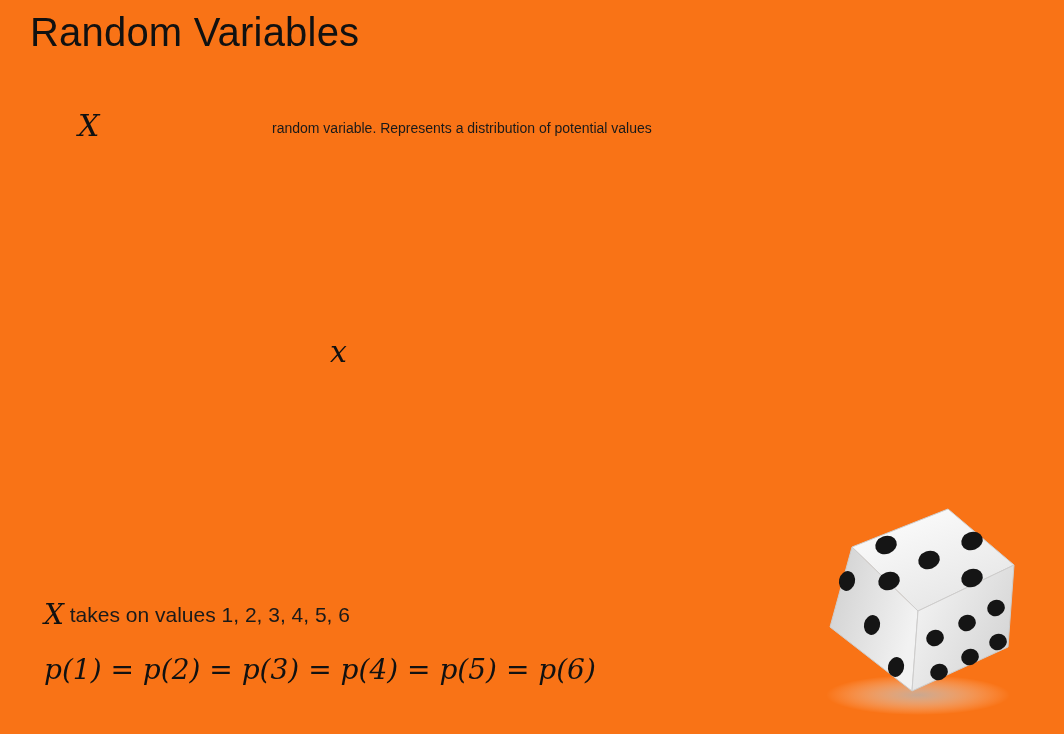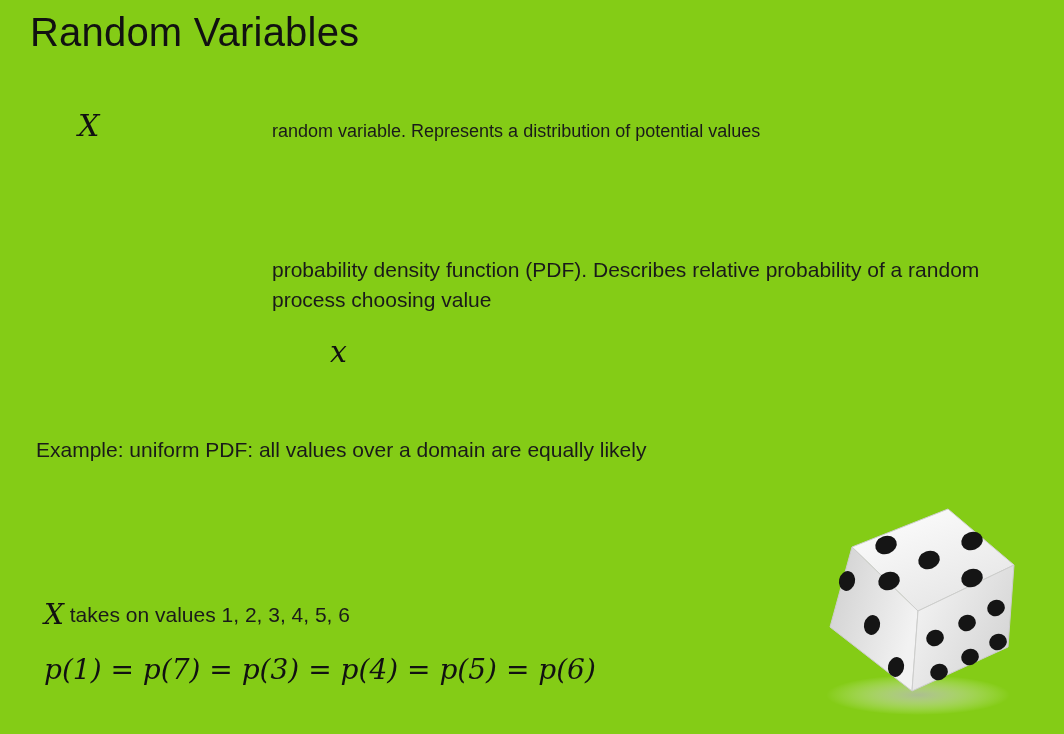--- a/index.html
+++ b/index.html
@@ -11,21 +11,21 @@
     width: 1064px;
     height: 734px;
     position: relative;
     overflow: hidden;
     font-family: "Liberation Sans", sans-serif;
     color: #1a1a1a;
   }
   .slide {
     position: absolute;
     inset: 0;
-    background: #84cc16;
+    background: #f97316;
   }
   .title {
     position: absolute;
     left: 30px;
     top: 8px;
     font-size: 40px;
     font-weight: 400;
     letter-spacing: 0.2px;
     color: #111111;
     line-height: 1.2;
@@ -43,21 +43,21 @@
     position: absolute;
     left: 78px;
     top: 108px;
     font-size: 30px;
   }
   .desc-1 {
     position: absolute;
     left: 272px;
     top: 118px;
     width: 750px;
-    font-size: 18px;
+    font-size: 14px;
     line-height: 1.45;
     color: #1a1a1a;
   }
 
   
   .sym-xp {
     position: absolute;
     left: 72px;
     top: 245px;
     font-size: 30px;
@@ -128,31 +128,29 @@
 </head>
 <body>
 
 <div class="slide">
 
   <div class="title">Random Variables</div>
 
   <div class="sym-x math">X</div>
   <div class="desc-1">random variable. Represents a distribution of potential values</div>
 
-  <div class="desc-2">probability density function (PDF). Describes relative probability of a random process choosing value</div>
   <div class="sym-x-small math">x</div>
 
-  <div class="example-line">Example: uniform PDF: all values over a domain are equally likely</div>
 
 
   <div class="values-line">
     <span class="math">X</span><span> takes on values 1, 2, 3, 4, 5, 6</span>
   </div>
 
-  <div class="eq-line math">p(1) = p(7) = p(3) = p(4) = p(5) = p(6)</div>
+  <div class="eq-line math">p(1) = p(2) = p(3) = p(4) = p(5) = p(6)</div>
 
   <svg class="die" viewBox="0 0 230 220" aria-hidden="true">
     <defs>
       <linearGradient id="topFace" x1="0" y1="0" x2="0.6" y2="1">
         <stop offset="0%" stop-color="#ffffff"></stop>
         <stop offset="100%" stop-color="#e6e6e6"></stop>
       </linearGradient>
       <linearGradient id="leftFace" x1="0" y1="0" x2="1" y2="0.4">
         <stop offset="0%" stop-color="#cfcfcf"></stop>
         <stop offset="100%" stop-color="#f2f2f2"></stop>

